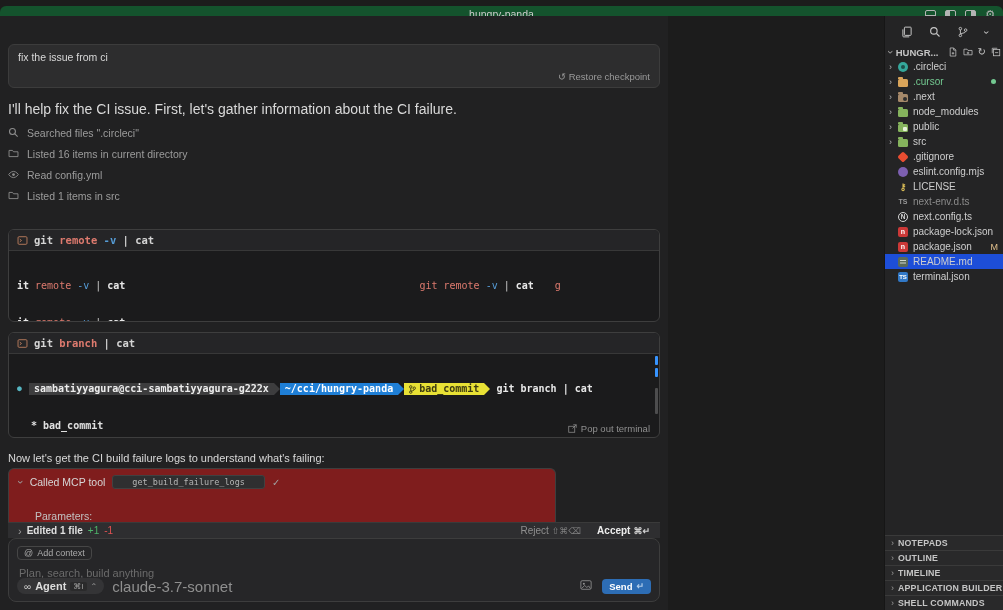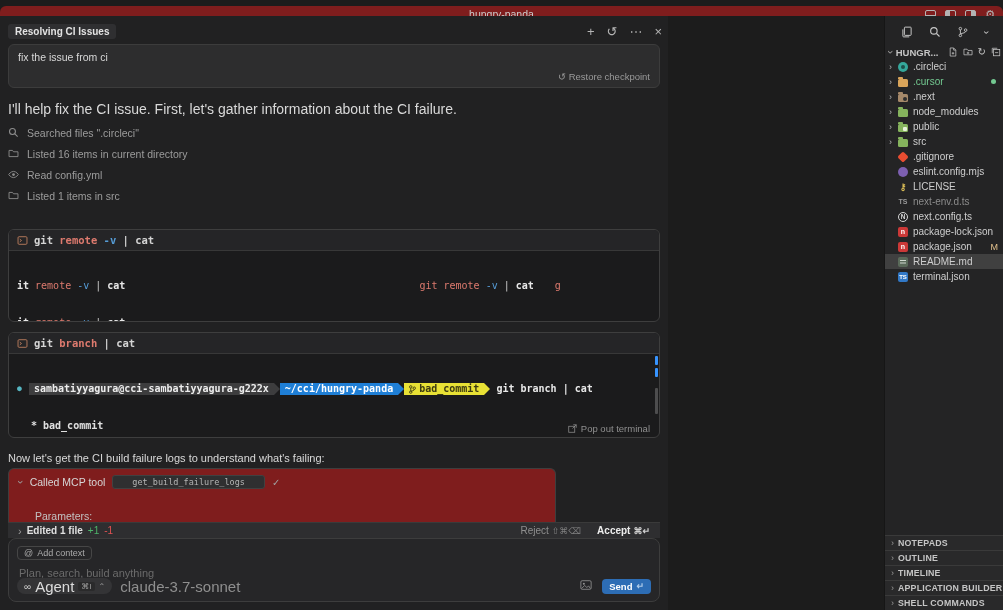--- a/index.html
+++ b/index.html
@@ -2,21 +2,21 @@
 <html><head>
 <meta charset="utf-8">
 <style>
   * { margin:0; padding:0; box-sizing:border-box; }
   html,body { width:1003px; height:610px; background:#1c1c1c; overflow:hidden;
               font-family:"Liberation Sans", sans-serif; }
   #app { position:relative; width:1003px; height:610px; background:#1c1c1c; }
   .mono { font-family:"DejaVu Sans Mono", monospace; }
 
   
-  .titlebar { position:absolute; left:0; top:6px; width:1003px; height:16px; background:#7f1d1d;
+  .titlebar { position:absolute; left:0; top:6px; width:1003px; height:16px; background:#14532d;
               display:flex; align-items:center; justify-content:center;border-radius:6px; }
   .tb-title { font-size:10.5px; color:#cccccc; }
   .tb-icons { position:absolute; right:8px; top:0; height:16px; display:flex; align-items:center; gap:9px; }
   .win-ic { width:11px; height:9px; border:1px solid #b3b3b3; border-radius:2px; position:relative; display:inline-block; }
   .win-ic.panel::after { content:''; position:absolute; left:0; right:0; bottom:0; height:3px; background:#b3b3b3; }
   .win-ic.lft::after  { content:''; position:absolute; left:0; top:0; bottom:0; width:4px; background:#b3b3b3; }
   .win-ic.rgt::after  { content:''; position:absolute; right:0; top:0; bottom:0; width:4px; background:#b3b3b3; }
   .gear { color:#b3b3b3; font-size:11px; line-height:1; }
 
   
@@ -85,21 +85,21 @@
   .kbd { font-size:9px; opacity:.85; margin-left:3px; }
 
   .composer { position:absolute; left:8px; top:522px; width:652px; height:64px; background:#262628;
               border:1px solid #3d3d3d; border-radius:8px; }
   .ctx-chip { position:absolute; left:8px; top:7px; height:14px; display:flex; align-items:center; gap:4px;
               border:1px solid #464646; border-radius:4px; padding:0 6px; font-size:9px; color:#ababab; }
   .placeholder { position:absolute; left:10px; top:28px; font-size:11px; color:#6b6b6b; }
   .comp-bottom { position:absolute; left:8px; right:8px; bottom:7px; height:16px; display:flex; align-items:center; gap:8px; }
   .agent-chip { display:flex; align-items:center; gap:4px; background:#343436; border-radius:9px; height:16px; padding:0 7px; }
   .agent-chip .inf { color:#cccccc; font-size:10px; }
-  .agent-chip .nm { font-size:15px; font-weight:normal; color:#dcdcdc; }
+  .agent-chip .nm { font-size:11px; font-weight:bold; color:#dcdcdc; }
   .agent-chip .key { font-size:8px; color:#9f9f9f; background:#2a2a2b; border-radius:2px; padding:0 3px; }
   .agent-chip .caret { font-size:8px; color:#9f9f9f; }
   .model { font-size:15px; color:#8f8f8f; display:flex; gap:3px; align-items:center; }
   .comp-right { margin-left:auto; display:flex; align-items:center; gap:10px; }
   .img-btn { color:#8f8f8f; } .img-btn svg { width:12px; height:12px; }
   .send-btn { background:#2d6db5; border-radius:4px; height:15px; display:flex; align-items:center; gap:4px;
               padding:0 7px; color:#ffffff; font-size:9.5px; font-weight:bold; }
   .send-btn .kbd { color:#c6dcf2; margin-left:0; }
 
   
@@ -110,21 +110,21 @@
   .activity { position:absolute; left:0; top:6px; width:119px; height:20px; display:flex; align-items:center;
               justify-content:center; gap:16px; color:#c8c8c8; }
   .activity svg { width:12px; height:12px; }
   .activity .vchev { font-size:10px; color:#c8c8c8; transform:rotate(90deg); display:inline-block; }
   .exp-head { position:absolute; left:4px; right:2px; top:28px; height:16px; display:flex; align-items:center; gap:3px; }
   .exp-title { font-size:9.5px; font-weight:bold; color:#c5c5c5; }
   .exp-icons { margin-left:auto; display:flex; gap:5px; color:#c5c5c5; align-items:center; }
   .exp-icons svg { width:10px; height:10px; }
   .tree { position:absolute; left:0; top:43px; width:119px; }
   .trow { height:15px; display:flex; align-items:center; padding-left:13px; position:relative; }
-  .trow.sel { background:#404040; }
+  .trow.sel { background:#1d4ed8; }
   .trow .chev { font-size:9px; width:9px; color:#b5b5b5; flex:none; margin-left:-9px; }
   .ticon { width:10px; height:10px; flex:none; margin-right:5px; position:relative; display:inline-block; }
   .tname { font-size:10px; color:#cecece; white-space:nowrap; }
   .tname.green { color:#73c991;text-align:right; } .tname.dim { color:#8b8b8b; }
   .badge-m { margin-left:auto; margin-right:6px; font-size:9px; color:#e2c08d; }
   .dot-green { margin-left:auto; margin-right:8px; width:5px; height:5px; border-radius:50%; background:#73c991; }
   
   .ic-circleci { border-radius:50%; background:#35a79b; }
   .ic-circleci::after { content:''; position:absolute; left:3px; top:3px; width:4px; height:4px; border-radius:50%; background:#1d4f4a; }
   .folder { border-radius:1.5px; position:relative; height:8px; margin-top:2px; }
@@ -157,29 +157,20 @@
     <div class="tb-icons">
       <span class="win-ic panel"></span>
       <span class="win-ic lft"></span>
       <span class="win-ic rgt"></span>
       <span class="gear">⚙</span>
     </div>
   </div>
 
   <div class="chat">
 
-    <div class="chat-header">
-      <span class="tab-chip">Resolving CI Issues</span>
-      <div class="hdr-icons">
-        <span>+</span>
-        <span>↺</span>
-        <span>⋯</span>
-        <span>×</span>
-      </div>
-    </div>
 
     <div class="user-box">
       <div class="user-msg">fix the issue from ci</div>
       <div class="restore">
         <span>↺</span>
         <span>Restore checkpoint</span>
       </div>
     </div>
 
     <div class="intro">I'll help fix the CI issue. First, let's gather information about the CI failure.</div>

